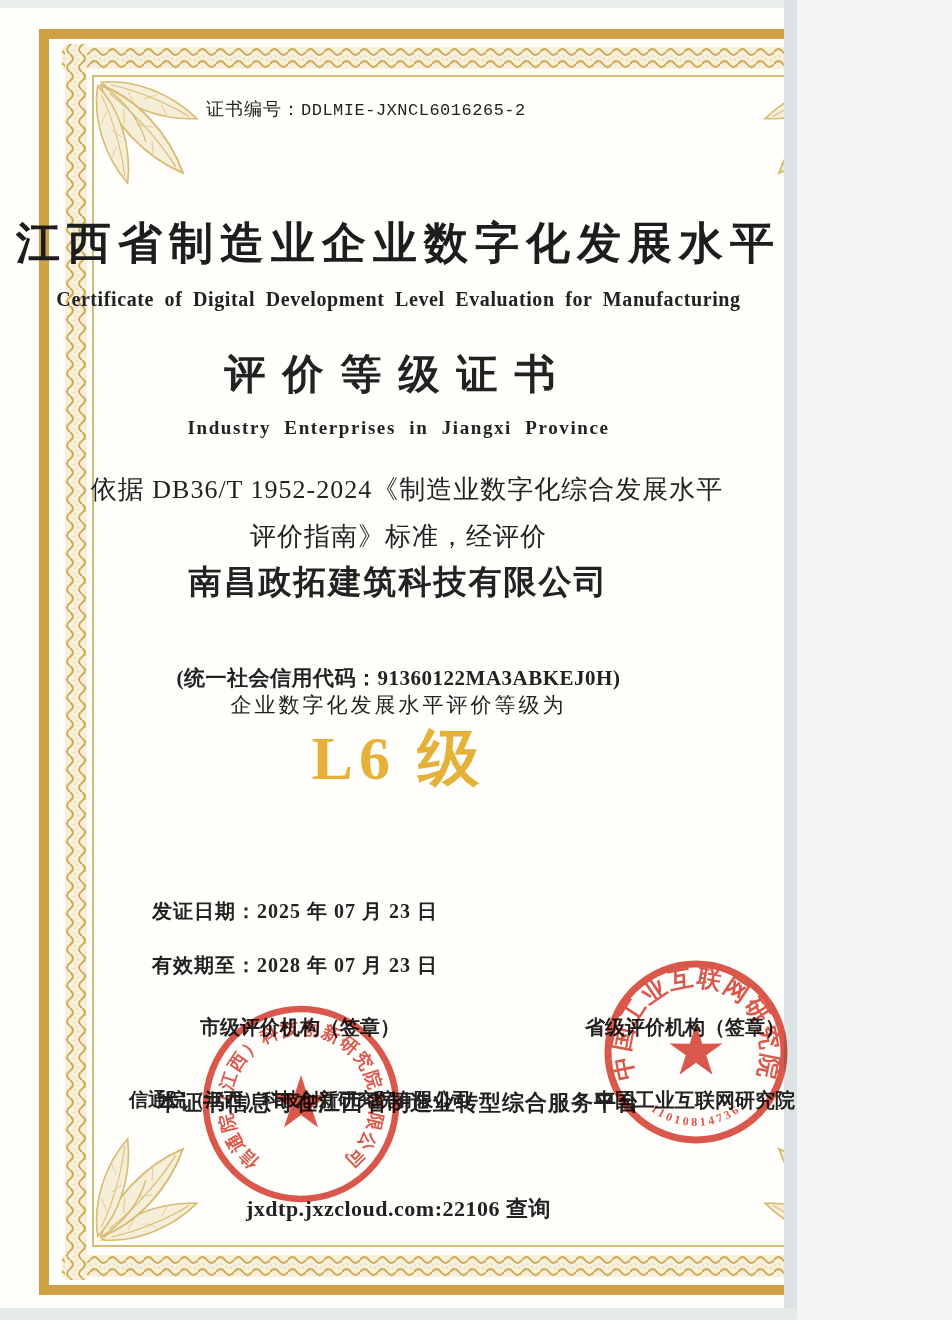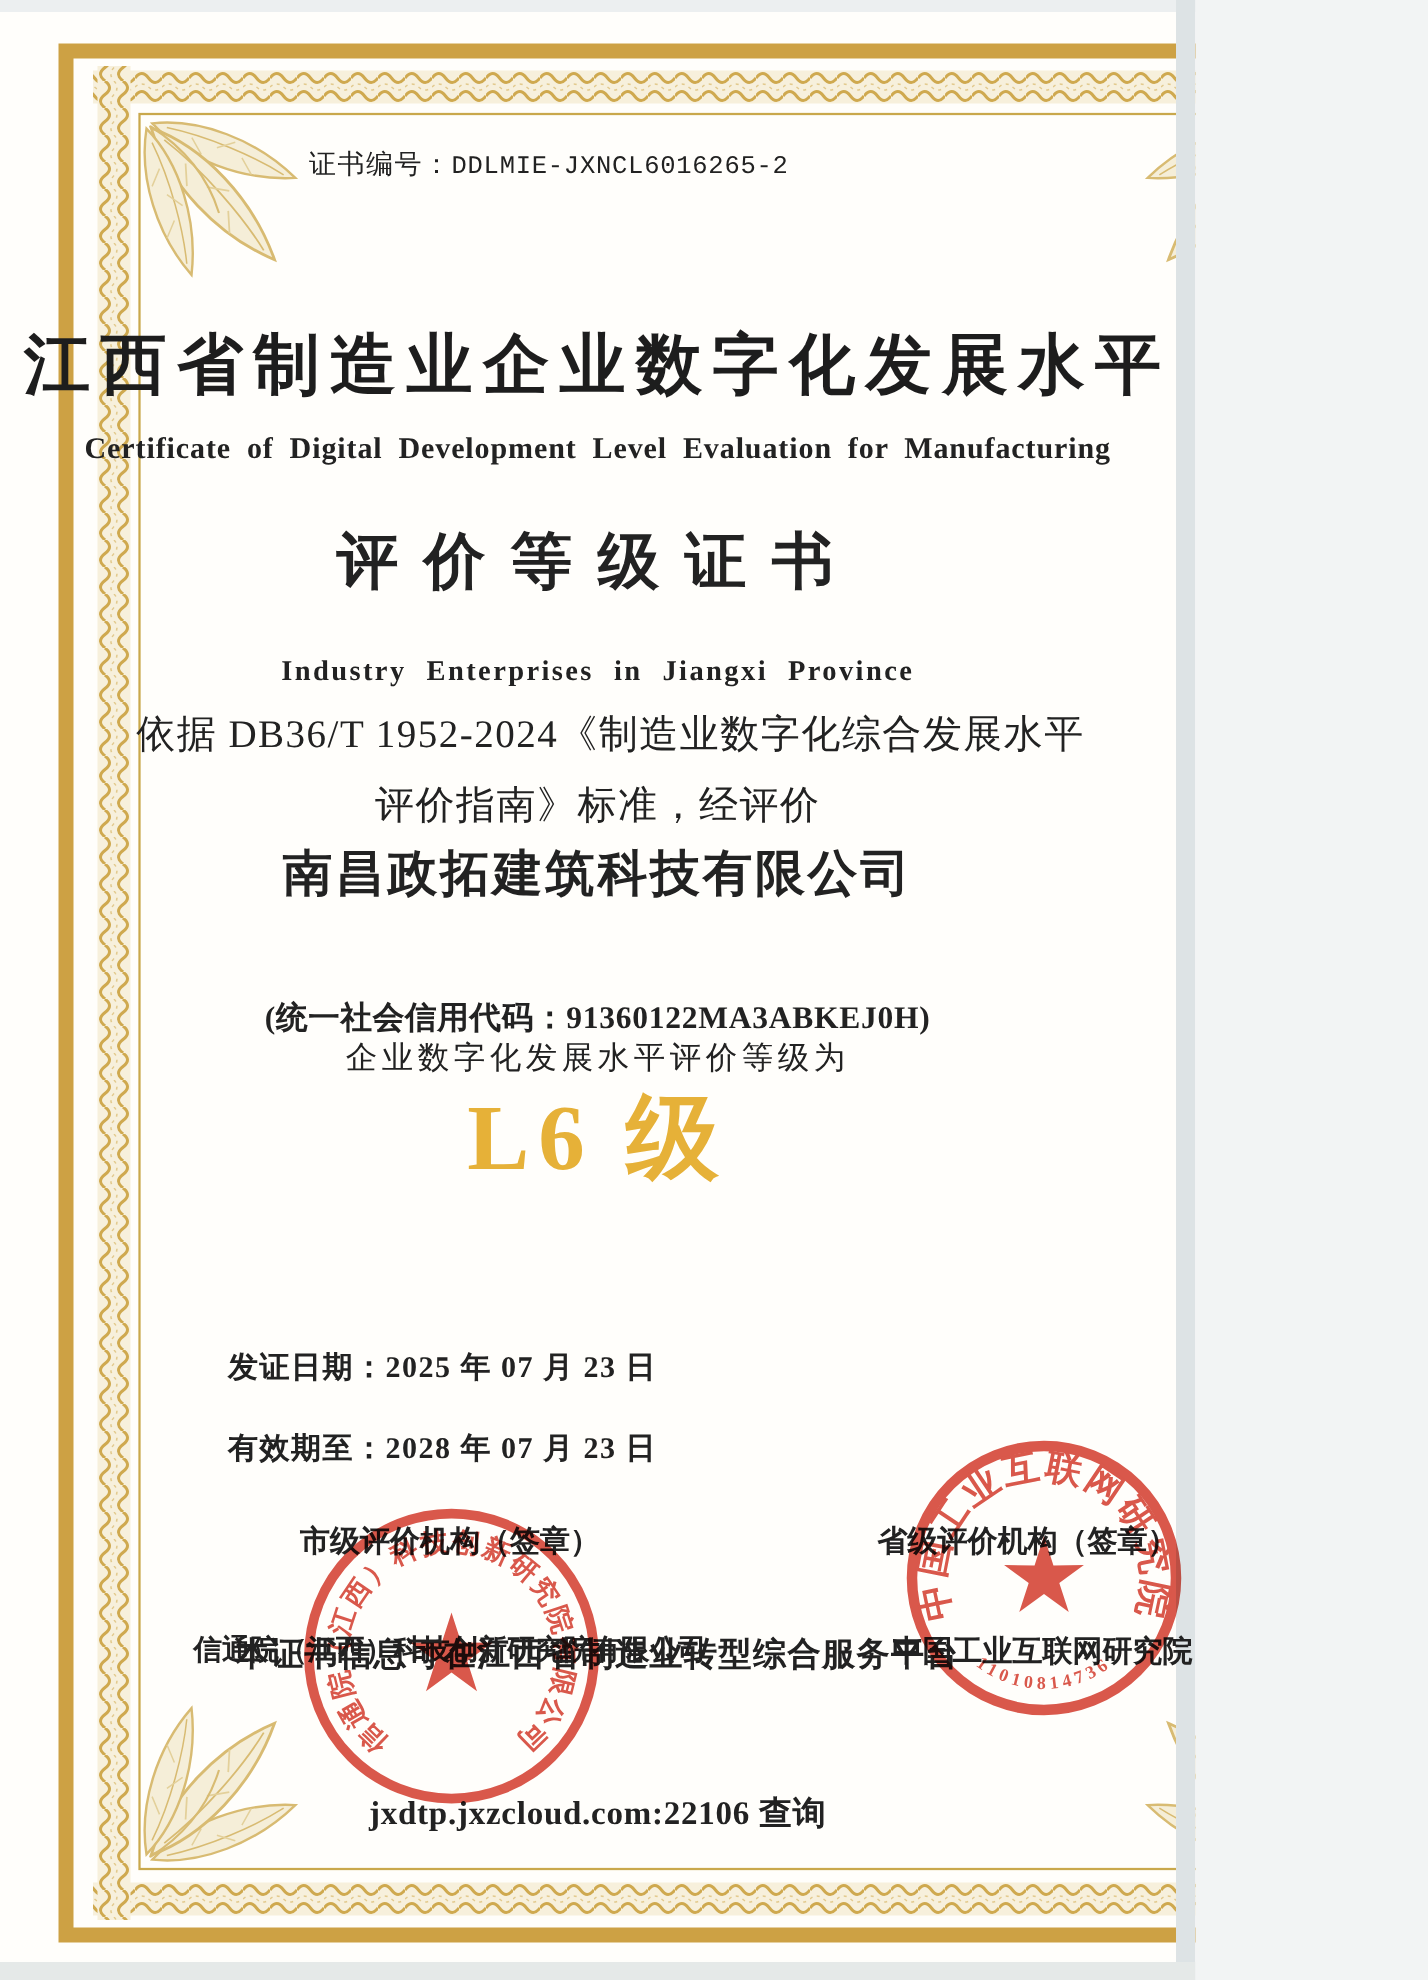--- a/index.html
+++ b/index.html
@@ -11,21 +11,21 @@
   .center{left:0;right:0;text-align:center;}
   .edge-top{top:0;left:0;right:0;height:8px;background:#eceff0;}
   .edge-right{top:0;right:0;width:13px;height:100%;background:#dde3e5;}
   .edge-bottom{bottom:0;left:0;right:0;height:12px;background:#e5e9e8;}
   .deco{top:0;left:0;}
   .cert-no{top:97px;left:206px;font-size:18px;letter-spacing:1px;}
   .cert-no .num{font-family:"Liberation Mono","DejaVu Sans Mono",monospace;font-size:17px;letter-spacing:.5px;}
   .title-cn{top:214px;font-size:44px;font-weight:bold;letter-spacing:7px;color:#1d1d1d;}
   .title-en{top:288px;font-size:20px;font-weight:bold;letter-spacing:.6px;word-spacing:5px;}
   .sub-cn{top:347px;font-size:41px;font-weight:bold;letter-spacing:17px;}
-  .sub-en{top:417px;font-size:19px;font-weight:bold;letter-spacing:1.6px;word-spacing:7px;margin-top:20px;}
+  .sub-en{top:417px;font-size:19px;font-weight:bold;letter-spacing:1.6px;word-spacing:7px;}
   .basis{font-size:26px;letter-spacing:1px;}
   .basis1{top:472px;margin-left:17px;} .basis2{top:519px;}
   .company{top:560px;font-size:33px;font-weight:bold;letter-spacing:2px;}
   .credit{top:625px;font-size:21px;font-weight:bold;letter-spacing:.5px;margin-top:39px;}
   .lvl-intro{top:667px;font-size:21px;letter-spacing:3px;margin-top:24px;}
   .lvl{top:716px;font-size:62px;font-weight:bold;color:#e6b138;letter-spacing:6px;}
   .info-row{left:152px;font-size:20px;font-weight:600;letter-spacing:1px;}
   .addr{top:845px;} .issue{top:898px;} .valid{top:952px;}
   .org-label{top:1014px;font-size:20px;font-weight:bold;text-align:center;}
   .org-label.city{left:140px;width:320px;}

